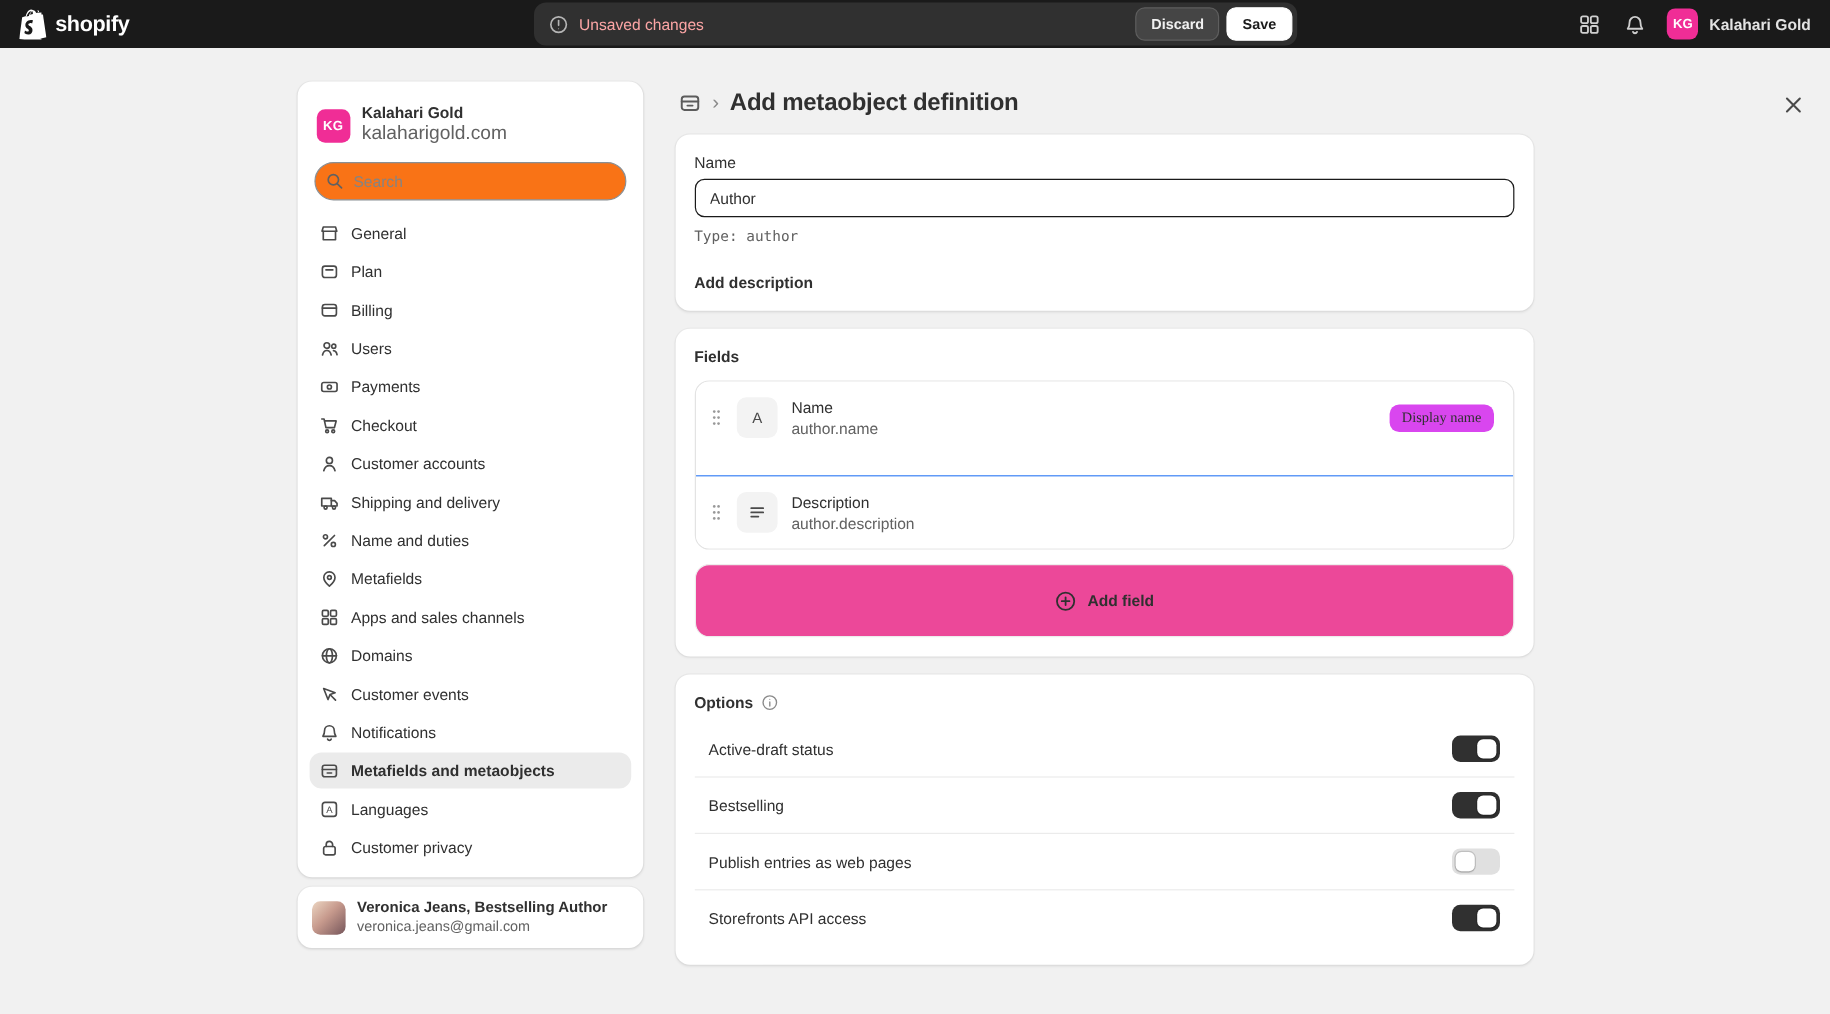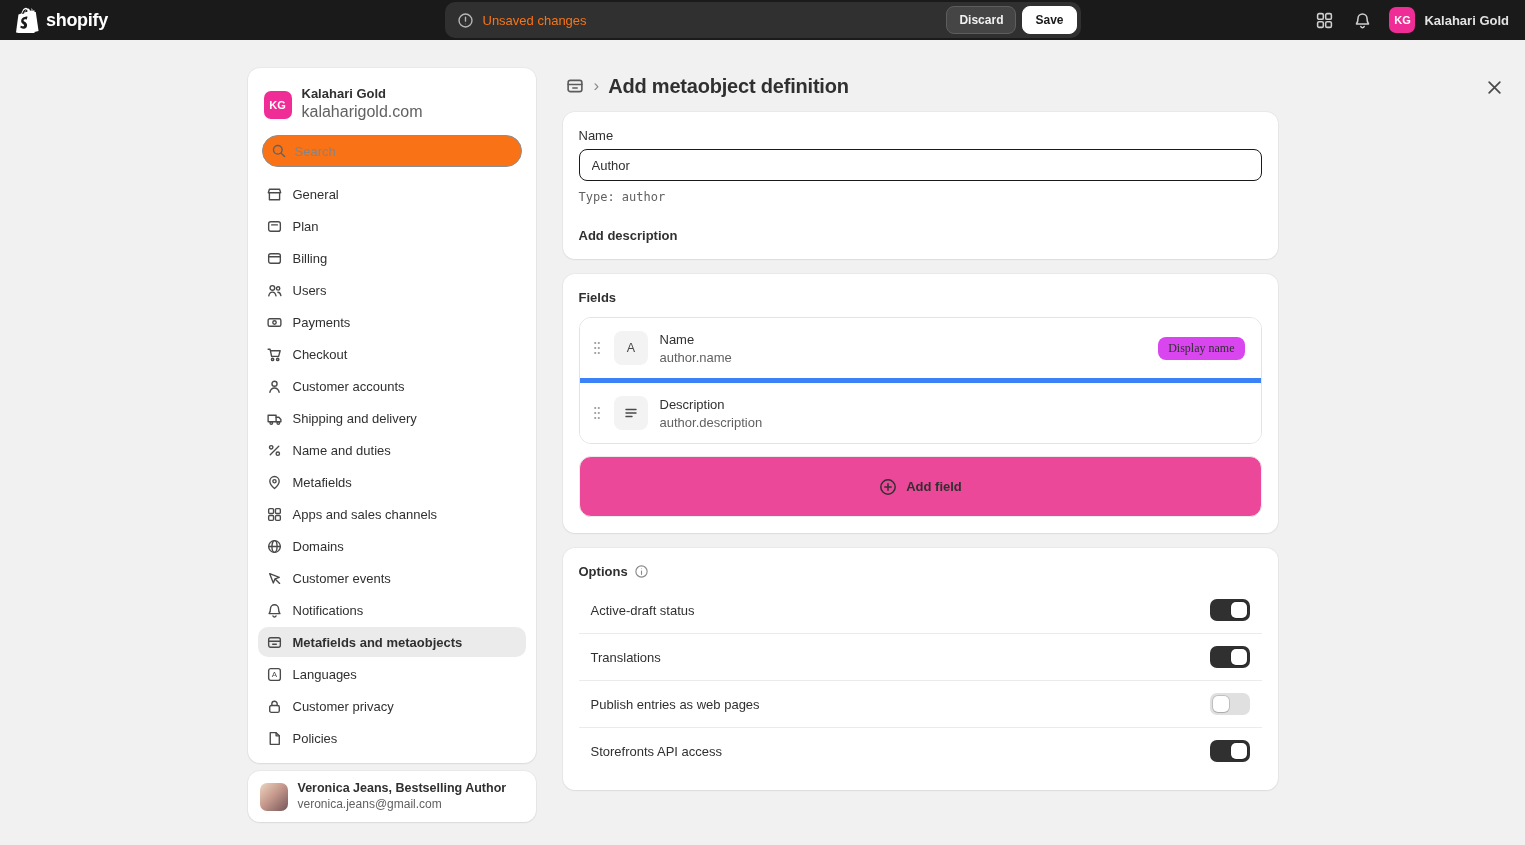--- a/index.html
+++ b/index.html
@@ -10,21 +10,21 @@
     background:var(--pagebg);color:var(--txt);
     font-family:"Liberation Sans",sans-serif;font-size:13px;
   }
   .svg-icon{display:inline-flex;align-items:center;justify-content:center;line-height:0;}
 
   
   .topbar{height:40px;background:var(--topbar);display:flex;align-items:center;padding:0 16px;position:relative;z-index:5;}
   .brand{display:flex;align-items:center;gap:7px;cursor:pointer;}
   .brand-word{color:#fff;font-weight:700;font-size:18px;letter-spacing:-.3px;}
   .topbar-center{position:absolute;left:50%;transform:translateX(-50%);width:636px;height:36px;background:#303030;border-radius:10px;display:flex;align-items:center;gap:9px;padding:0 4px 0 12px;}
-  .notice-text{color:#f97316;font-size:13px;}
+  .notice-text{color:#fca5a5;font-size:13px;}
   .notice-actions{margin-left:auto;display:flex;align-items:center;gap:6px;}
   .btn{height:28px;border-radius:8px;padding:0 12px;font-size:12px;font-weight:600;display:flex;align-items:center;cursor:pointer;}
   .btn-discard{background:#454545;border:1px solid #5e5e5e;color:#f1f1f1;}
   .btn-save{background:#ffffff;border:1px solid #ffffff;color:#1a1a1a;}
   .topbar-right{margin-left:auto;display:flex;align-items:center;gap:16px;}
   .top-icon{width:22px;height:22px;cursor:pointer;}
   .account-chip{display:flex;align-items:center;gap:9px;cursor:pointer;}
   .account-avatar{width:26px;height:26px;border-radius:7px;background:var(--accent);color:#fff;font-size:11px;font-weight:700;display:flex;align-items:center;justify-content:center;}
   .account-name{color:#e3e3e3;font-size:13px;font-weight:600;}
 
@@ -59,21 +59,21 @@
   .page-title{font-size:20px;font-weight:700;letter-spacing:-.2px;}
   .card{background:#fff;border-radius:12px;box-shadow:0 1px 2px rgba(0,0,0,.06),0 0 0 1px rgba(0,0,0,.03);padding:16px;margin-bottom:15px;}
   .field-label{font-size:13px;margin-bottom:6px;}
   .text-input{width:100%;height:32px;border:1.5px solid #1a1a1a;border-radius:8px;padding:0 12px;font-size:13px;font-family:inherit;color:var(--txt);outline:none;}
   .type-text{font-family:"DejaVu Sans Mono",monospace;font-size:12px;color:var(--txt2);margin-top:9px;}
   .add-description{display:inline-block;margin-top:24px;font-size:13px;font-weight:700;color:var(--txt);cursor:pointer;}
   .card-heading{font-size:13px;font-weight:700;}
   .card-heading-row{display:flex;align-items:center;gap:6px;}
   .fields-list{border:1px solid var(--border);border-radius:12px;overflow:hidden;margin-top:12px;}
   .field-row{display:flex;align-items:center;gap:12px;padding:13px 16px 13px 12px;background:#fff;cursor:pointer;}
-  .field-row + .field-row{border-top:5px solid #3b82f6;}
+  .field-row + .field-row{border-top:1px solid #3b82f6;margin-top:18px;}
   .drag-handle{width:10px;flex:none;cursor:grab;}
   .tile{width:34px;height:34px;border-radius:8px;background:#f3f3f3;display:flex;align-items:center;justify-content:center;flex:none;}
   .field-texts{display:flex;flex-direction:column;gap:3px;}
   .field-name{font-size:13px;color:var(--txt);}
   .field-key{font-size:13px;color:var(--txt2);}
   .field-badge{margin-left:auto;background:#d946ef;border-radius:8px;padding:4px 10px;font-size:12px;color:var(--txt);white-space:nowrap;font-family:Liberation Serif, serif;}
   .add-field{margin-top:12px;height:61px;background:#ec4899;border:1px solid #ededed;border-radius:12px;display:flex;align-items:center;justify-content:center;gap:8px;cursor:pointer;}
   .add-field-label{font-size:13px;font-weight:700;color:var(--txt);}
   .options-list{margin-top:8px;}
   .option-row{display:flex;align-items:center;justify-content:space-between;padding:12px;}
@@ -317,29 +317,20 @@
           </div>
           <div class="nav-item">
             <span class="svg-icon nav-icon">
               <svg viewBox="0 0 16 16" width="17" height="17" fill="none" stroke="#4a4a4a" stroke-width="1.3" stroke-linecap="round" stroke-linejoin="round">
                 <rect x="3.5" y="7" width="9" height="6.5" rx="1.5"></rect>
                 <path d="M5.5 7V5.5a2.5 2.5 0 0 1 5 0V7"></path>
               </svg>
             </span>
             <span class="nav-label">Customer privacy</span>
           </div>
-          <div class="nav-item">
-            <span class="svg-icon nav-icon">
-              <svg viewBox="0 0 16 16" width="17" height="17" fill="none" stroke="#4a4a4a" stroke-width="1.3" stroke-linecap="round" stroke-linejoin="round">
-                <path d="M4 2.5h5.5l3 3V13.5H4z"></path>
-                <path d="M9.5 2.5v3h3"></path>
-              </svg>
-            </span>
-            <span class="nav-label">Policies</span>
-          </div>
         </div>
     </div>
 
     <div class="user-card">
       <span class="user-avatar"></span>
       <span>
         <div class="user-name">Veronica Jeans, Bestselling Author</div>
         <div class="user-email">veronica.jeans@gmail.com</div>
       </span>
     </div>
@@ -435,21 +426,21 @@
         </span>
       </div>
       <div class="options-list">
           <div class="option-row">
             <span class="option-label">Active-draft status</span>
             <span class="toggle on" role="switch" aria-checked="true">
               <span class="knob"></span>
             </span>
           </div>
           <div class="option-row">
-            <span class="option-label">Translations</span>
+            <span class="option-label">Bestselling</span>
             <span class="toggle on" role="switch" aria-checked="true">
               <span class="knob"></span>
             </span>
           </div>
           <div class="option-row">
             <span class="option-label">Publish entries as web pages</span>
             <span class="toggle " role="switch" aria-checked="false">
               <span class="knob"></span>
             </span>
           </div>

